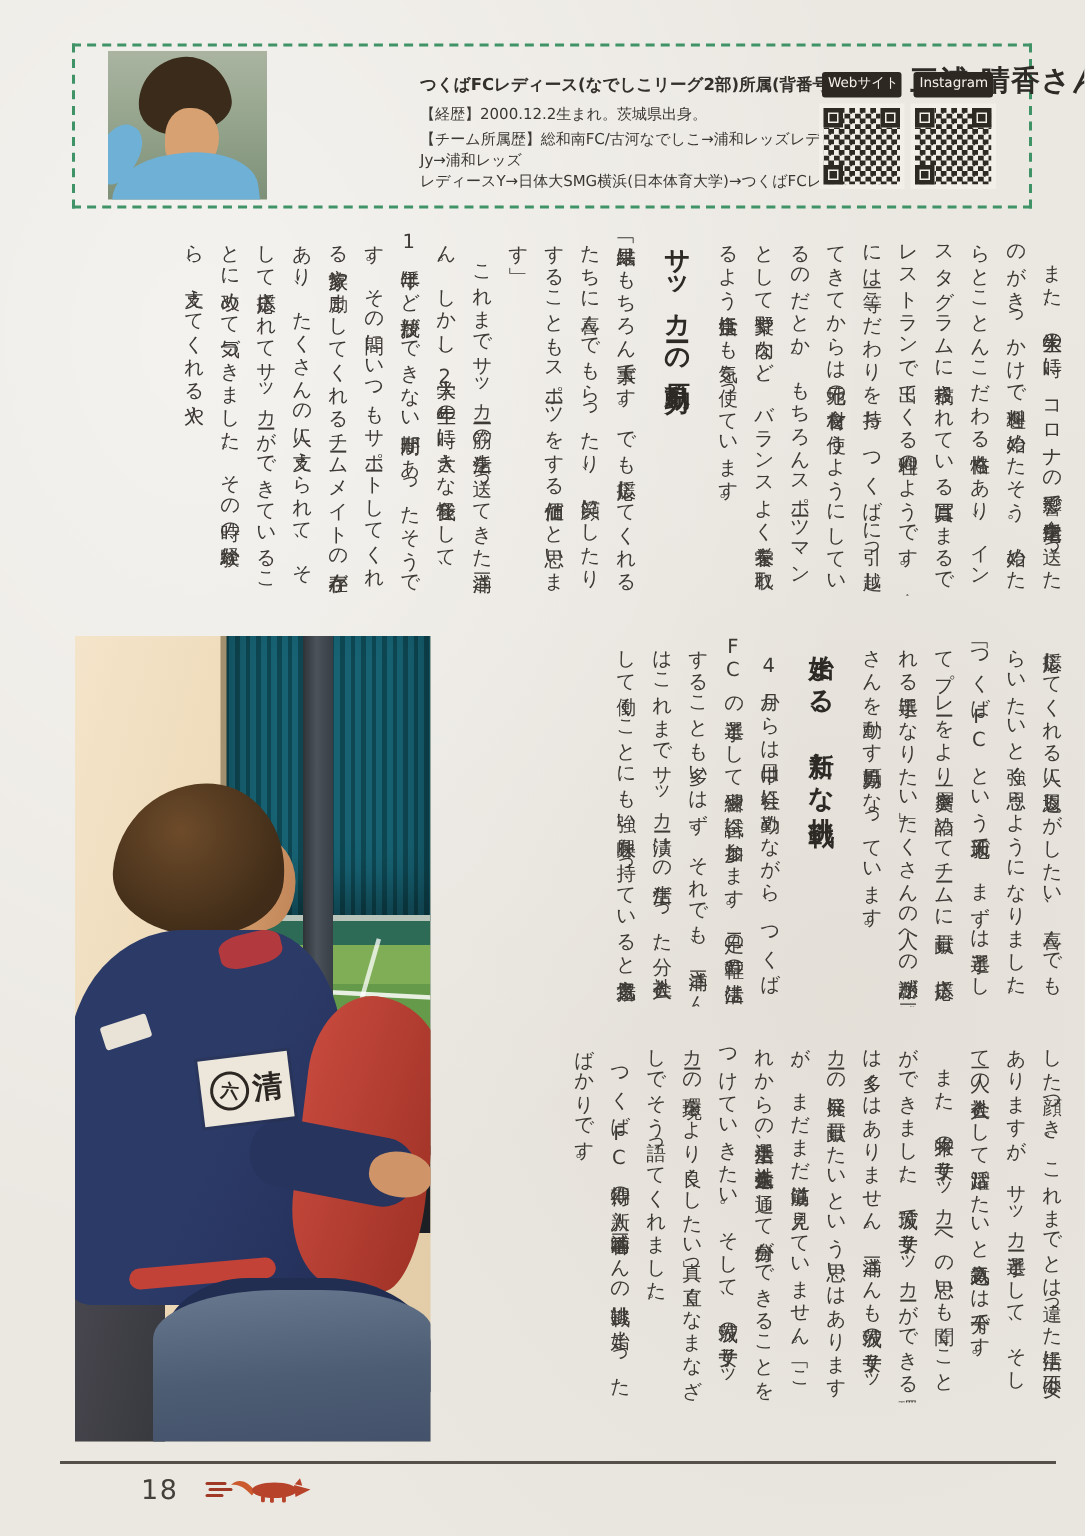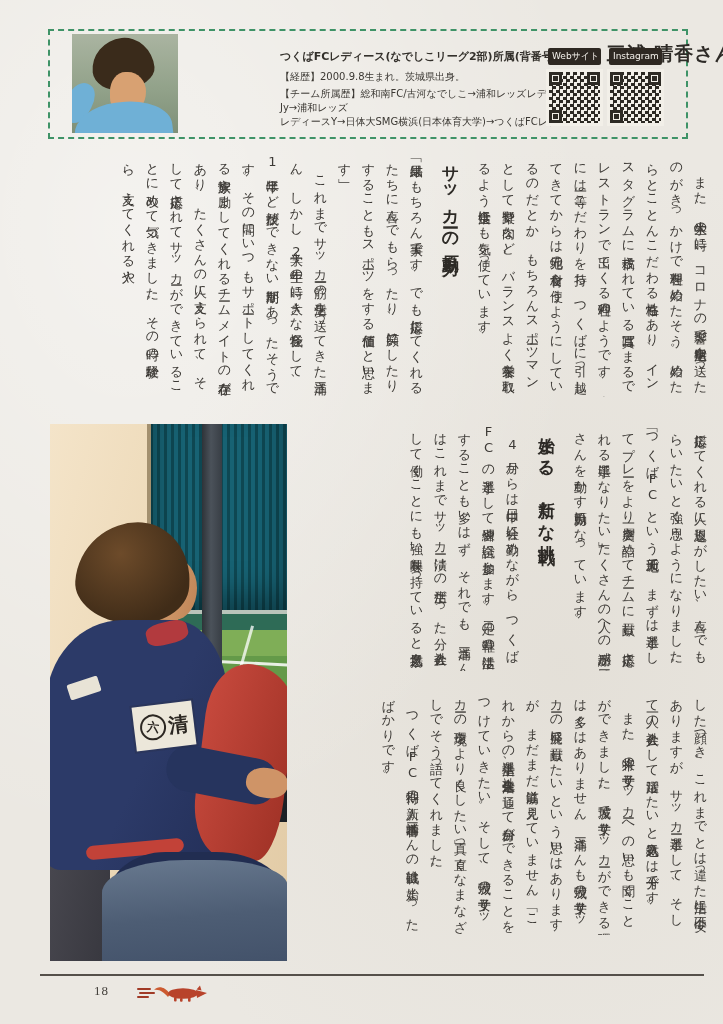--- a/index.html
+++ b/index.html
@@ -102,41 +102,41 @@
   .ph-legs{position:absolute;left:58px;top:428px;width:180px;height:82px;background:#212d51;
     border-radius:32% 40% 15% 15% / 55% 60% 10% 10%;}
   .ph-chairback{position:absolute;left:-4px;top:338px;width:64px;height:200px;
     background:linear-gradient(100deg,#4c4b53,#37373e);border-radius:12px 16px 0 0;}
   .ph-seat{position:absolute;left:52px;top:436px;width:186px;height:102px;
     background:linear-gradient(175deg,#68798f,#4d5d74 55%,#43526a);
     border-radius:45% 40% 0 0 / 32% 26% 0 0;}
 
   
   .footer-rule{position:absolute;left:40px;top:974px;width:664px;height:2px;background:#55504a;}
-  .page-number{position:absolute;left:94px;top:983px;font-size:13px;letter-spacing:1px;color:#44413c;font-family:Liberation Serif, serif;}
+  .page-number{position:absolute;left:94px;top:983px;font-size:18px;letter-spacing:1px;color:#44413c;}
   .fox{position:absolute;left:136px;top:984px;}
 </style>
 </head>
 <body>
 
 <div class="page">
 
   <div class="profile-box">
     <div class="thumb">
       <div class="t-hair"></div>
       <div class="t-face"></div>
       <div class="t-arm"></div>
       <div class="t-shirt"></div>
     </div>
     <div class="profile-text">
       <div class="title-row">
         <span class="team-line">つくばFCレディース(なでしこリーグ2部)所属(背番号13 FW)</span>
         <span class="player-name">三浦 晴香さん</span>
       </div>
-      <p>【経歴】2000.9.8生まれ。茨城県出身。</p>
+      <p>【経歴】2000.12.2生まれ。茨城県出身。</p>
       <p>【チーム所属歴】総和南FC/古河なでしこ→浦和レッズレディースJy→浦和レッズ
 レディースY→日体大SMG横浜(日本体育大学)→つくばFCレディース</p>
     </div>
     <div class="qr-group">
       <div class="qr-item">
         <div class="qr-label">Webサイト</div>
         <div class="qr">
             <i class="tl"></i>
             <i class="tr"></i>
             <i class="bl"></i>

